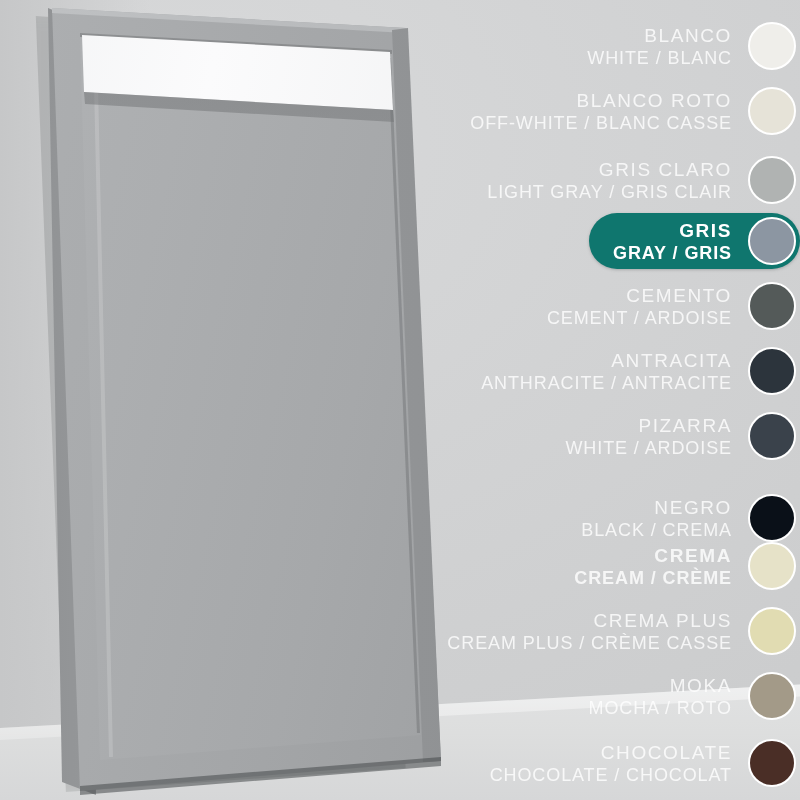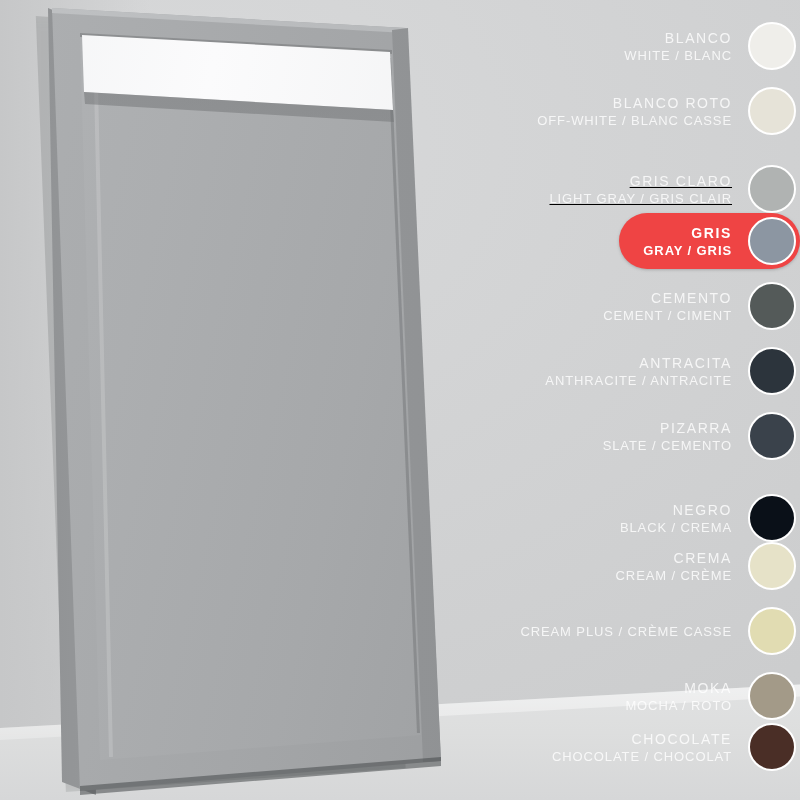--- a/index.html
+++ b/index.html
@@ -174,28 +174,28 @@
     box-sizing: border-box;
   }
   .swatch-row .labels {
     text-align: right;
     padding-right: 16px;
     line-height: 1.0;
     white-space: nowrap;
   }
   .swatch-row .name-es {
     display: block;
-    font-size: 14px;
+    font-size: 19px;
     letter-spacing: 1.6px;
     color: rgba(255,255,255,0.80);
     margin-bottom: 4px;
   }
   .swatch-row .name-en-fr {
     display: block;
-    font-size: 13px;
+    font-size: 18px;
     letter-spacing: 0.9px;
     color: rgba(255,255,255,0.80);
   }
   .swatch-row .dot {
     width: 48px;
     height: 48px;
     border-radius: 50%;
     border: 2.5px solid #ffffff;
     box-sizing: border-box;
     flex: 0 0 auto;
@@ -250,83 +250,84 @@
         </div>
         <div class="dot" style="background: rgb(239, 238, 234); border-color: rgb(255, 255, 255);"></div>
       </div>
       <div class="swatch-row" style="top: 83px;">
         <div class="labels">
           <span class="name-es">BLANCO ROTO</span>
           <span class="name-en-fr">OFF-WHITE / BLANC CASSE</span>
         </div>
         <div class="dot" style="background: rgb(230, 227, 216); border-color: rgb(255, 255, 255);"></div>
       </div>
-      <div class="swatch-row" style="top: 161px; text-decoration: underline;">
+      <div class="swatch-row" style="top: 152px;">
         <div class="labels">
           <span class="name-es">GRIS CLARO</span>
           <span class="name-en-fr">LIGHT GRAY / GRIS CLAIR</span>
         </div>
         <div class="dot" style="background: rgb(176, 179, 178); border-color: rgb(255, 255, 255);"></div>
       </div>
-      <div class="swatch-row selected" style="top: 213px; background: #ef4444;">
+      <div class="swatch-row selected" style="top: 213px; background: #0f766e;">
         <div class="labels">
           <span class="name-es">GRIS</span>
           <span class="name-en-fr">GRAY /  GRIS</span>
         </div>
         <div class="dot" style="background: rgb(140, 150, 162); border-color: rgb(255, 255, 255);"></div>
       </div>
       <div class="swatch-row" style="top: 278px; margin-left: 20px;">
         <div class="labels">
           <span class="name-es">CEMENTO</span>
-          <span class="name-en-fr">CEMENT / CIMENT</span>
+          <span class="name-en-fr">CEMENT / ARDOISE</span>
         </div>
         <div class="dot" style="background: rgb(84, 90, 89); border-color: rgb(255, 255, 255);"></div>
       </div>
       <div class="swatch-row" style="top: 343px;">
         <div class="labels">
           <span class="name-es">ANTRACITA</span>
           <span class="name-en-fr">ANTHRACITE / ANTRACITE</span>
         </div>
         <div class="dot" style="background: rgb(44, 52, 60); border-color: rgb(255, 255, 255);"></div>
       </div>
       <div class="swatch-row" style="top: 408px;">
         <div class="labels">
           <span class="name-es">PIZARRA</span>
-          <span class="name-en-fr">SLATE / CEMENTO</span>
+          <span class="name-en-fr">WHITE / ARDOISE</span>
         </div>
         <div class="dot" style="background: rgb(58, 66, 75); border-color: rgb(255, 255, 255);"></div>
       </div>
       <div class="swatch-row" style="top: 490px;">
         <div class="labels">
           <span class="name-es">NEGRO</span>
           <span class="name-en-fr">BLACK / CREMA</span>
         </div>
         <div class="dot" style="background: rgb(10, 16, 24); border-color: rgb(255, 255, 255);"></div>
       </div>
-      <div class="swatch-row" style="top: 538px;">
+      <div class="swatch-row" style="top: 538px; font-weight: bold;">
         <div class="labels">
           <span class="name-es">CREMA</span>
           <span class="name-en-fr">CREAM / CRÈME</span>
         </div>
         <div class="dot" style="background: rgb(230, 226, 200); border-color: rgb(255, 255, 255);"></div>
       </div>
       <div class="swatch-row" style="top: 603px;">
         <div class="labels">
+          <span class="name-es">CREMA PLUS</span>
           <span class="name-en-fr">CREAM PLUS / CRÈME CASSE</span>
         </div>
         <div class="dot" style="background: rgb(225, 220, 178); border-color: rgb(255, 255, 255);"></div>
       </div>
       <div class="swatch-row" style="top: 668px;">
         <div class="labels">
           <span class="name-es">MOKA</span>
           <span class="name-en-fr">MOCHA / ROTO</span>
         </div>
         <div class="dot" style="background: rgb(163, 154, 136); border-color: rgb(255, 255, 255);"></div>
       </div>
-      <div class="swatch-row" style="top: 719px;">
+      <div class="swatch-row" style="top: 735px;">
         <div class="labels">
           <span class="name-es">CHOCOLATE</span>
           <span class="name-en-fr">CHOCOLATE / CHOCOLAT</span>
         </div>
         <div class="dot" style="background: rgb(74, 46, 38); border-color: rgb(255, 255, 255);"></div>
       </div>
     </div>
 
 </div>
 

